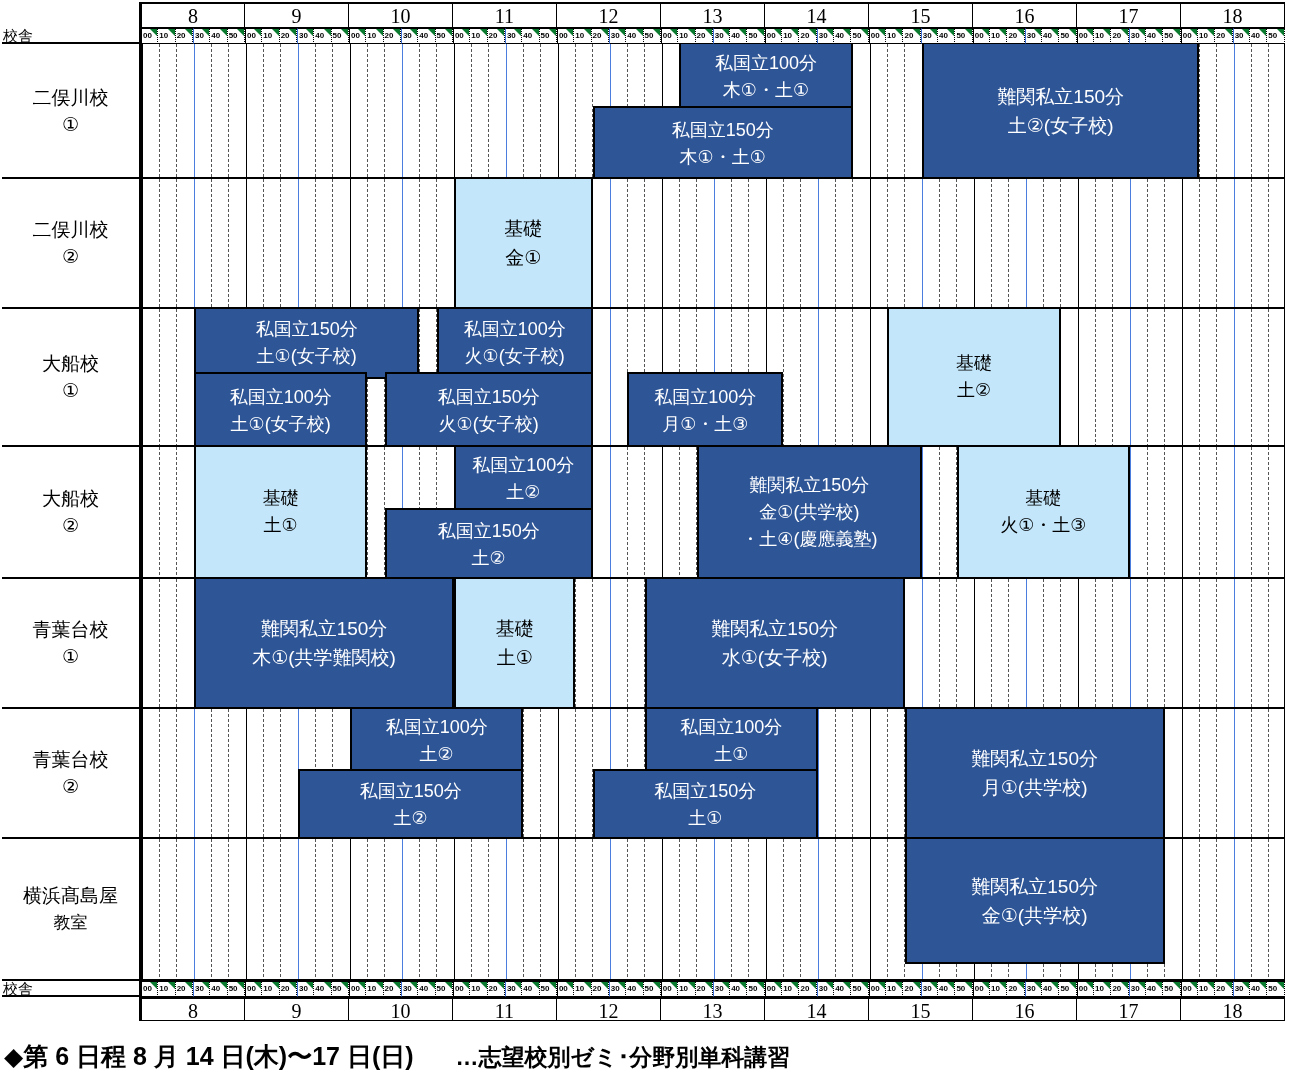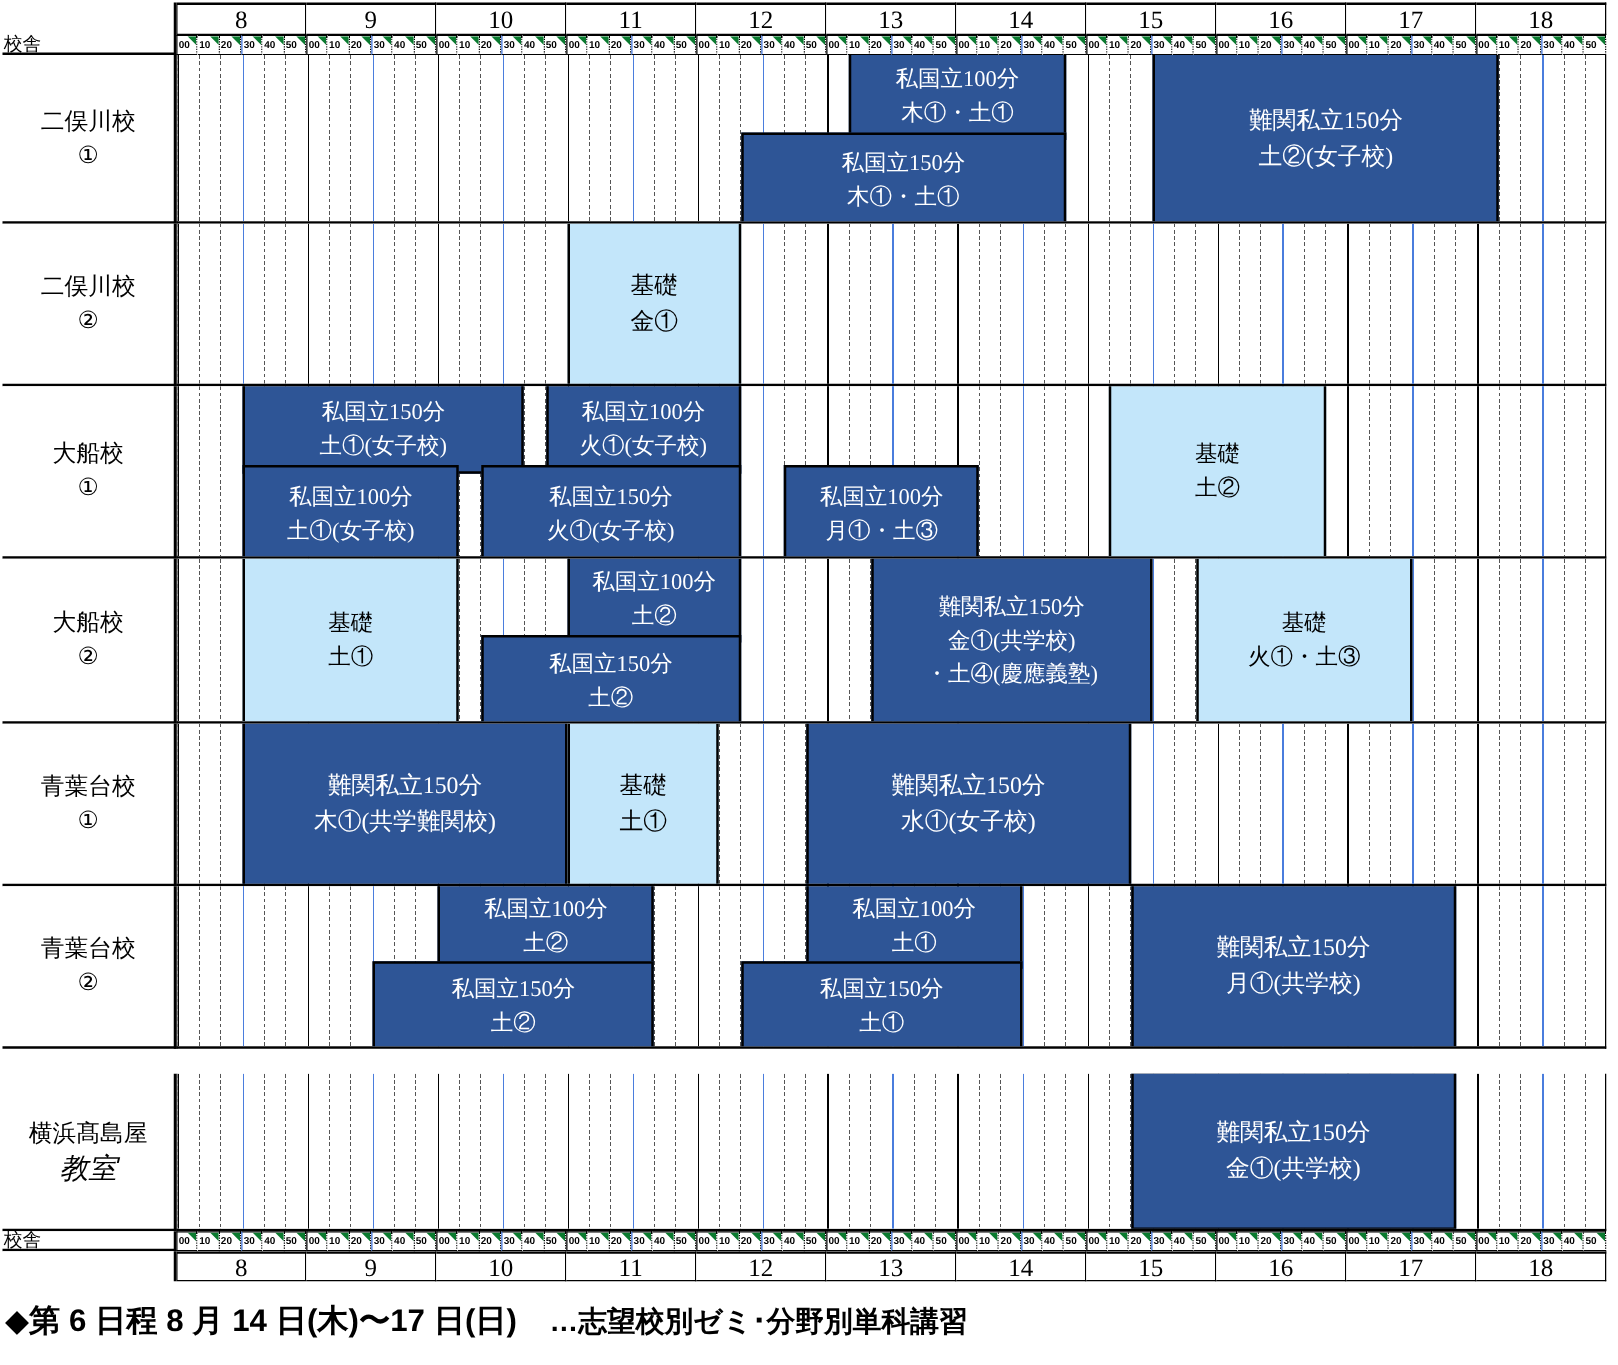--- a/index.html
+++ b/index.html
@@ -53,21 +53,21 @@
   }
 
   
   .bodyrow{display:flex;}
   .rowlabel{
     width:139px;box-sizing:border-box;
     border-right:2px solid #000;border-bottom:2px solid #000;
     display:flex;flex-direction:column;align-items:center;justify-content:center;
     font-size:19px;line-height:27px;background:#fff;text-align:center;
   }
-  .rowlabel .l2{font-size:23px;font-style:italic;}
+  .rowlabel .l2{font-size:17px;}
   .track{
     position:relative;flex:1 1 auto;box-sizing:border-box;
     border-bottom:2px solid #000;border-left:1px solid #000;border-right:1px solid #000;
     background:#fff;overflow:hidden;
   }
   
   .gridbg{
     position:absolute;inset:0;
     background-image:
       
@@ -107,30 +107,30 @@
 
   
   .ev{
     position:absolute;box-sizing:border-box;
     border:2px solid #000;
     display:flex;flex-direction:column;align-items:center;justify-content:center;
     text-align:center;overflow:hidden;z-index:5;
   }
   .ev.dark{background:#2e5596;color:#ffffff;}
   .ev.light{background:#c3e6fa;color:#000000;}
-  .ev .ln{display:block;white-space:nowrap;font-family:Liberation Serif, serif;}
+  .ev .ln{display:block;white-space:nowrap;}
   .ev.f19 .ln{font-size:19px;line-height:29px;}
   .ev.f18 .ln{font-size:18px;line-height:27px;}
 
   
   .footer{
     position:absolute;left:4px;top:1040px;
     font-size:25px;font-weight:bold;white-space:nowrap;letter-spacing:0px;
   }
-  .footer .tail{font-size:23px;margin-left:26px;}
+  .footer .tail{font-size:23px;margin-left:42px;}
 </style>
 </head>
 <body>
 
 <div id="sheet">
 
   <div class="tbl">
 
     <div class="hourrow">
       <div class="corner"></div>
@@ -390,21 +390,21 @@
             <div class="ev dark f18" style="left: 450.667px; width: 225.333px; top: 59.8px; height: 72.8px;">
               <span class="ln">私国立150分</span>
               <span class="ln">土①</span>
             </div>
             <div class="ev dark f19" style="left: 762.667px; width: 260px; top: -2px; height: 132px;">
               <span class="ln">難関私立150分</span>
               <span class="ln">月①(共学校)</span>
             </div>
           </div>
         </div>
-        <div class="bodyrow" style="height: 126px; margin-top: 20px;">
+        <div class="bodyrow" style="height: 142px;">
           <div class="rowlabel">
             <span>横浜髙島屋</span>
             <span class="l2">教室</span>
           </div>
           <div class="track" style="width: 1144px; flex: 0 0 1144px;">
             <div class="gridbg"></div>
             <div class="gridsolid"></div>
             <div class="ev dark f19" style="left: 762.667px; width: 260px; top: -2px; height: 127px;">
               <span class="ln">難関私立150分</span>
               <span class="ln">金①(共学校)</span>

